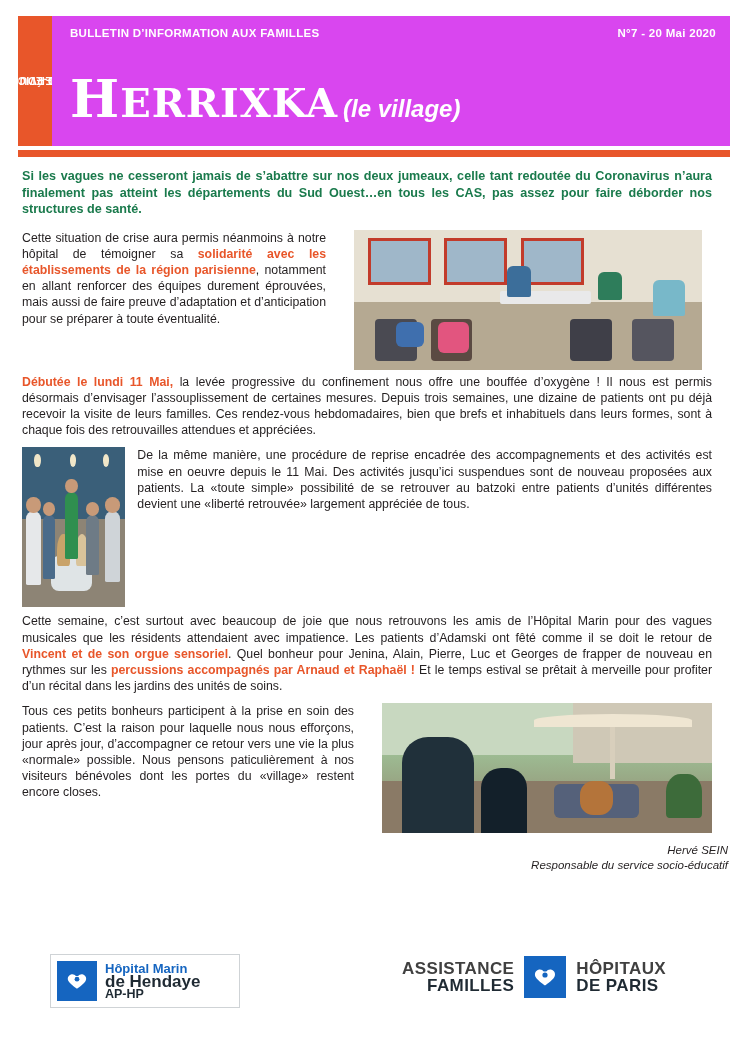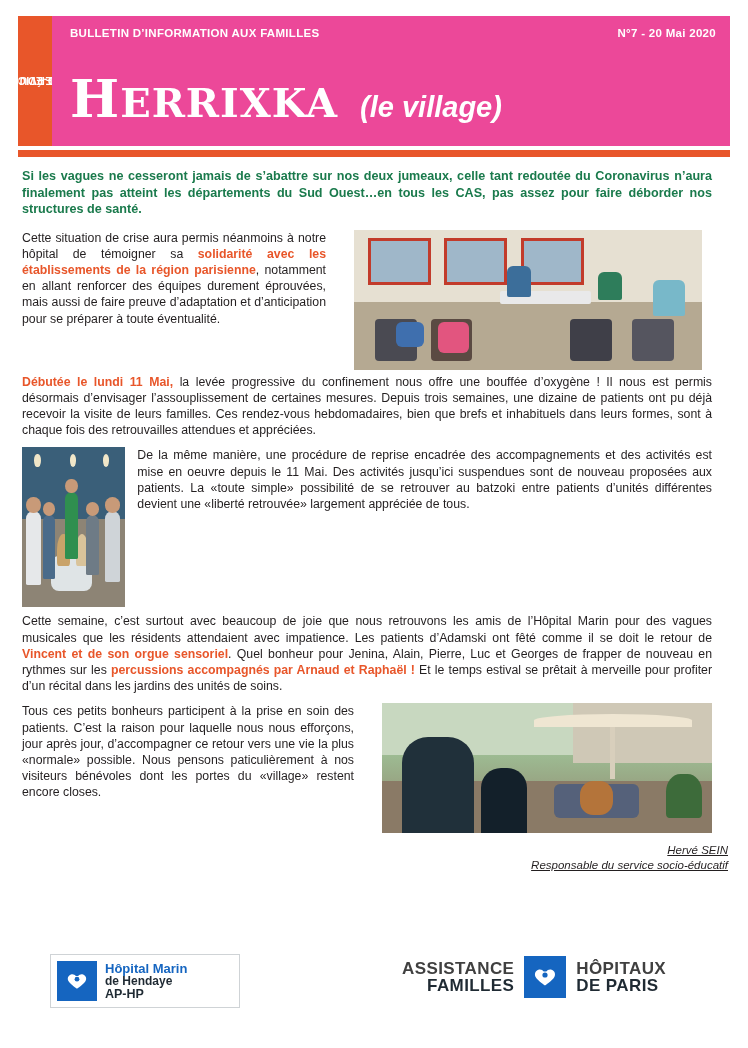--- a/index.html
+++ b/index.html
@@ -30,21 +30,21 @@
     white-space: nowrap;
     color: #ffffff;
     font-weight: bold;
     font-size: 10.5px;
     letter-spacing: .6px;
     text-align: center;
     line-height: 12px;
   }
   .header-green {
     position: absolute; left: 34px; top: 0; width: 678px; height: 130px;
-    background: #ec4899;
+    background: #d946ef;
   }
   .header-top {
     position: absolute; left: 0; top: 0; width: 100%; height: 34px;
     display: flex; align-items: center; justify-content: space-between;
     padding: 0 14px 0 18px;
     color: #ffffff;
   }
   .header-top .left { font-size: 11.5px; font-weight: bold; letter-spacing: .3px; }
   .header-top .right { font-size: 11.5px; font-weight: bold; letter-spacing: .3px; }
   .masthead {
@@ -53,24 +53,24 @@
     white-space: nowrap;
   }
   .masthead .big {
     font-family: "DejaVu Serif", serif;
     font-weight: bold;
     font-size: 40px;
     letter-spacing: 1px;
   }
   .masthead .big .cap { font-size: 52px; }
   .masthead .sub {
-    font-size: 29px;
+    font-size: 24px;
     font-weight: bold;
     font-style: italic;
-    margin-left: 22px;
+    margin-left: 5px;
   }
   .orange-rule {
     position: absolute; left: 18px; top: 150px; width: 712px; height: 7px;
     background: #e8562a;
   }
 
   
   .content {
     position: absolute; left: 22px; top: 168px; width: 706px;
   }
@@ -152,21 +152,20 @@
     line-height: 16.4px;
     text-align: justify;
     margin-top: 6px;
   }
   .signature {
     text-align: right;
     font-style: italic;
     font-size: 11.5px;
     line-height: 15px;
     margin-top: 10px;
-    text-decoration: underline;
   }
 
   
   .footer {
     position: absolute; left: 22px; bottom: 22px; width: 706px; height: 76px;
   }
   .logo-box {
     position: absolute; left: 28px; top: 4px;
     width: 190px; height: 54px;
     border: 1px solid #cfd3d6;
@@ -176,21 +175,21 @@
   }
   .aphp-mark {
     width: 40px; height: 40px; background: #1565c0; position: relative; flex: 0 0 auto;
   }
   .aphp-mark .heart {
     position:absolute; left:50%; top:50%; transform:translate(-50%,-52%);
     width: 22px; height: 22px;
   }
   .logo-text { line-height: 13px; }
   .logo-text .l1 { font-weight: bold; font-size: 13px; color:#1565c0; }
-  .logo-text .l2 { font-weight: bold; font-size: 12px; color:#1f2a33; }
+  .logo-text .l2 { font-weight: bold; font-size: 17px; color:#1f2a33; }
   .logo-text .l3 { font-weight: bold; font-size: 12.5px; color:#1f2a33; }
 
   .ap-logo {
     position: absolute; left: 380px; top: 6px;
     display: flex; align-items: center; gap: 10px;
   }
   .ap-left { text-align: right; line-height: 17px; }
   .ap-right { text-align: left; line-height: 17px; }
   .ap-l1 { font-size: 17px; font-weight: bold; color:#404040; letter-spacing:.4px; }
   .ap-l2 { font-size: 17px; font-weight: bold; color:#1f2a33; letter-spacing:.4px; }

